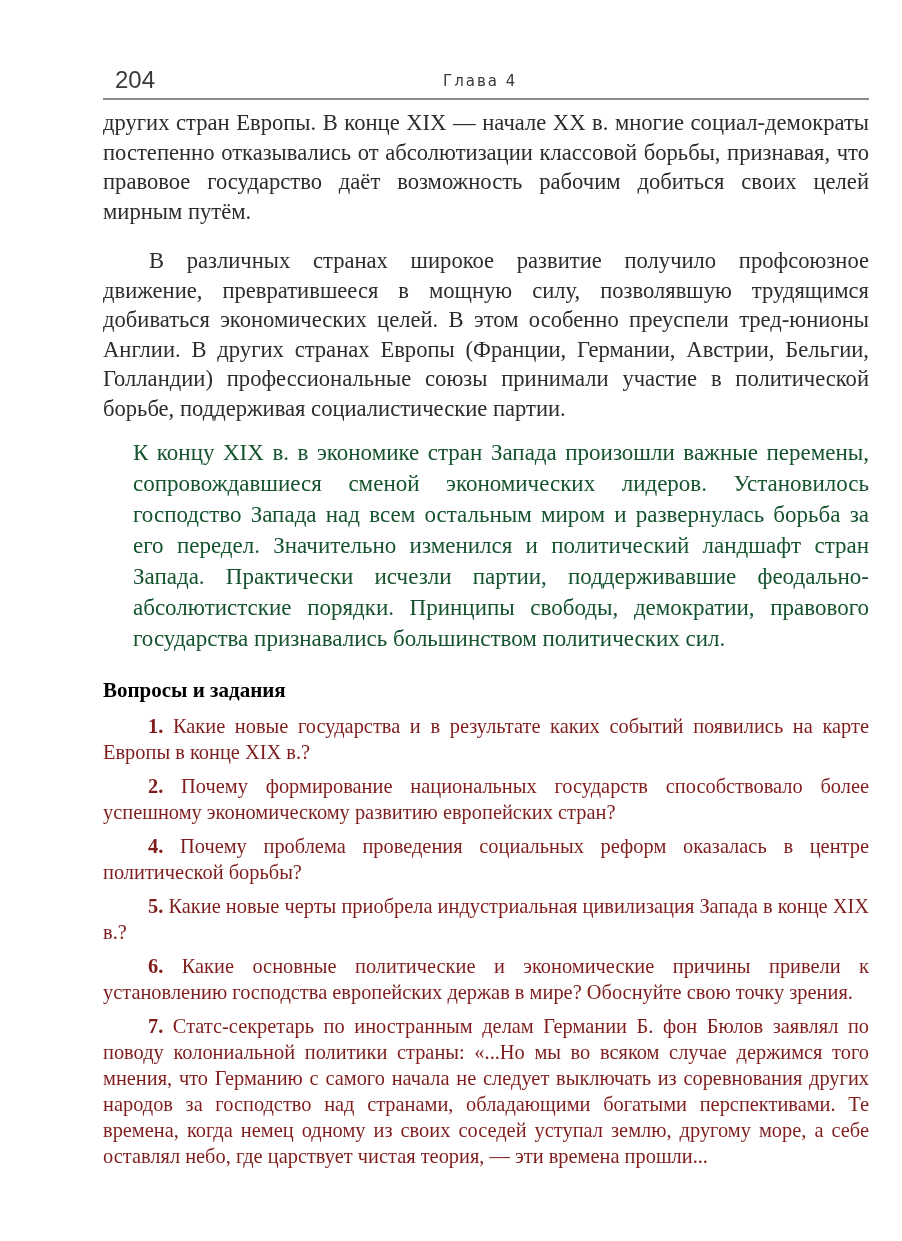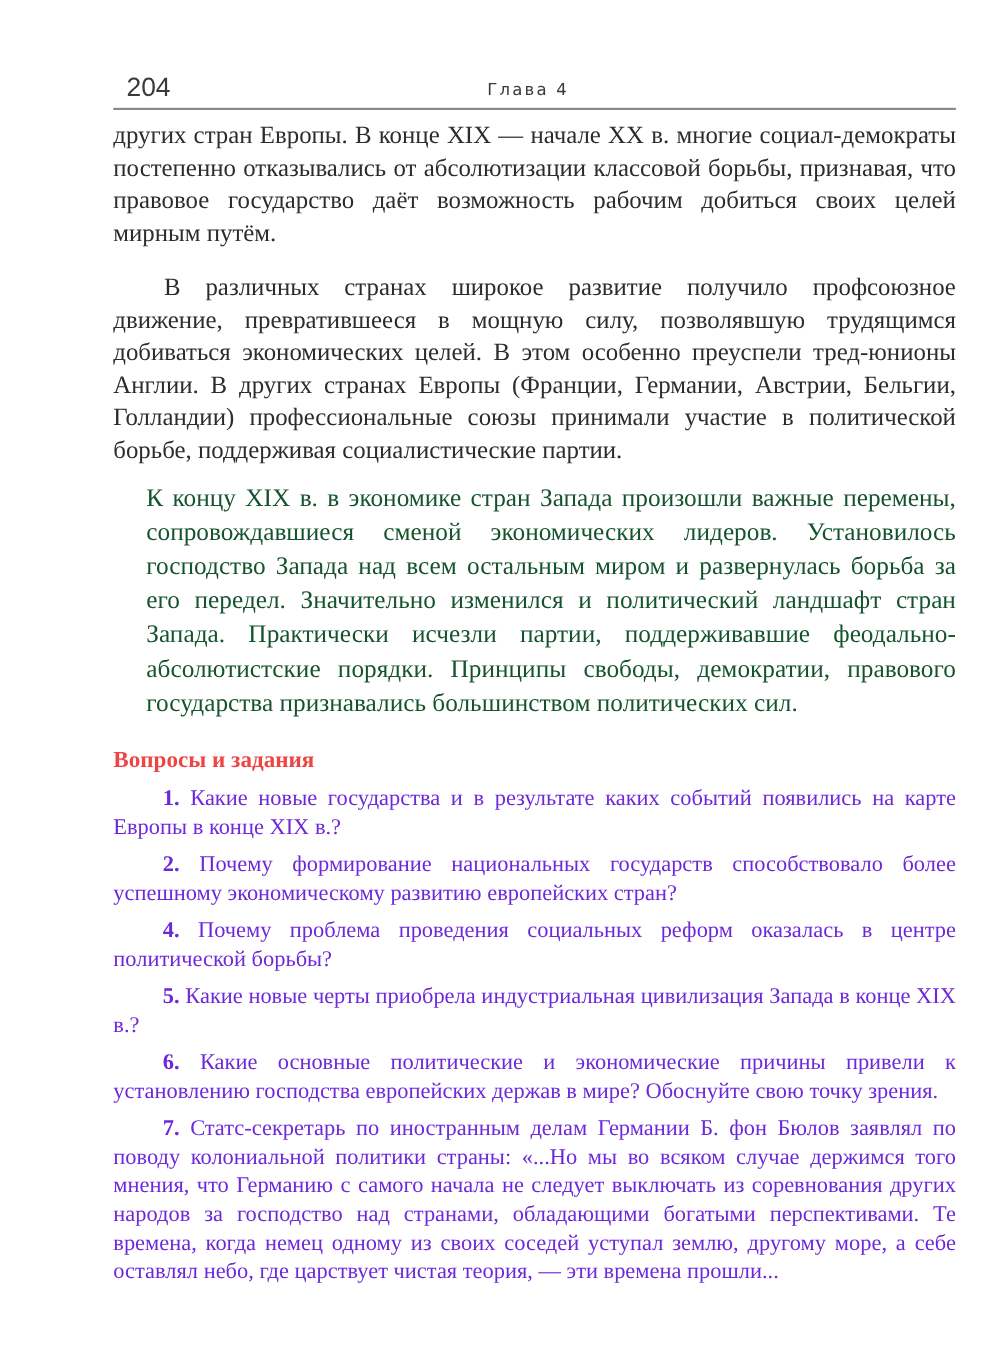--- a/index.html
+++ b/index.html
@@ -64,30 +64,30 @@
       line-height: 31px;
       text-align: justify;
       color: #14532d;
     }
     .questions-title {
       margin-top: 22px;
       font-family: "Liberation Serif", serif;
       font-weight: bold;
       font-size: 21px;
       line-height: 26px;
-      color: #ef4444;
+      color: #000000;
     }
     .question {
       font-family: "Liberation Serif", serif;
       font-size: 20.4px;
       line-height: 26px;
       text-align: justify;
       text-indent: 45px;
       margin: 8px 0 0 0;
-      color: #6d28d9;
+      color: #7f1d1d;
     }
     .question .qnum {
       font-weight: bold;
     }
     .q1 { margin-top: 10px; }
   </style>
 </head>
 <body>
 
 <div class="page">

